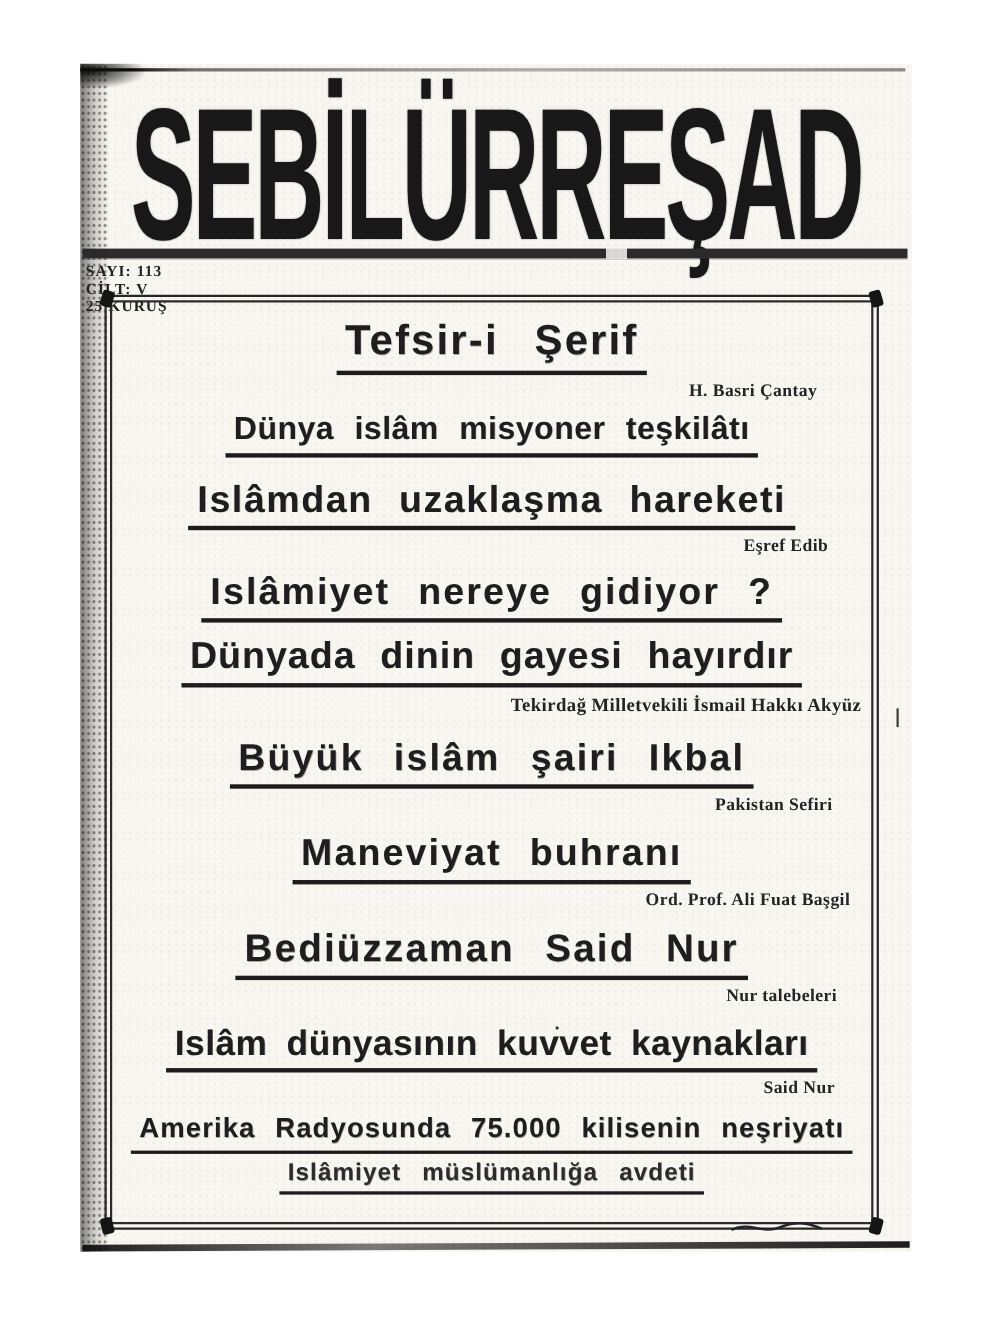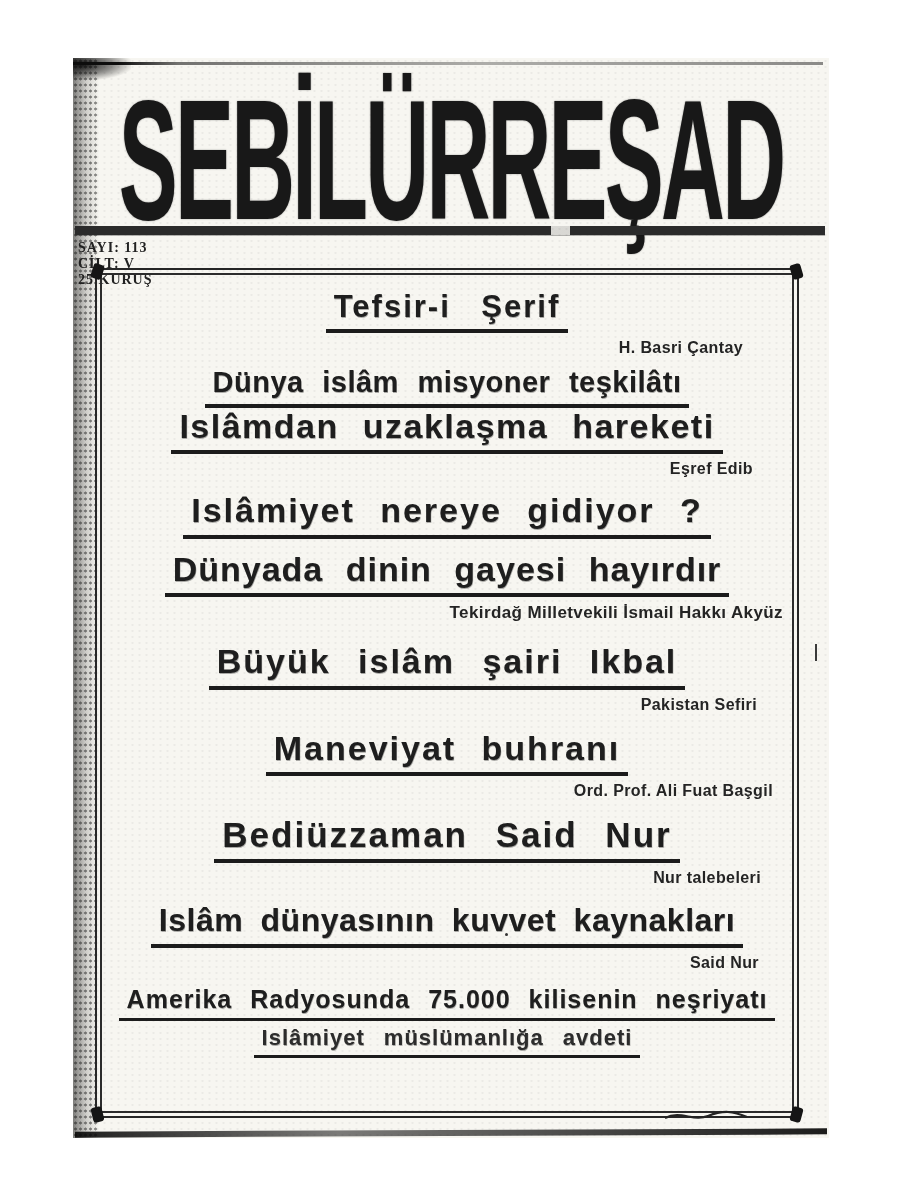--- a/index.html
+++ b/index.html
@@ -82,30 +82,30 @@
   .toc-list{position:absolute;inset:6px 10px;}
   .entry{text-align:center;}
   .entry .title{
     display:inline-block;
     font-family:"Liberation Sans",sans-serif;font-weight:bold;color:#1e1e1e;
     border-bottom:4px solid #1c1c1c;padding:0 8px 5px;
     letter-spacing:2px;word-spacing:14px;line-height:1.1;
     text-shadow:.5px .5px 0 rgba(25,25,25,.35);
   }
   .entry .author{
-    font-family:Liberation Sans, sans-serif;font-weight:bold;
+    font-family:Liberation Serif, serif;font-weight:bold;
     font-size:16px;color:#242424;text-align:right;margin-top:6px;
     letter-spacing:.4px;
   }
   .entry:nth-child(1){margin-top:14px;}
-  .entry:nth-child(1) .title{font-size:31px;word-spacing:20px;}
+  .entry:nth-child(1) .title{font-size:38px;word-spacing:20px;}
   .entry:nth-child(1) .author{padding-right:44px;}
   .entry:nth-child(2){margin-top:10px;}
   .entry:nth-child(2) .title{font-size:29px;letter-spacing:.5px;word-spacing:10px;}
-  .entry:nth-child(3){}
+  .entry:nth-child(3){margin-top:20px;}
   .entry:nth-child(3) .title{font-size:34px;letter-spacing:1.5px;word-spacing:13px;}
   .entry:nth-child(3) .author{padding-right:34px;}
   .entry:nth-child(4){margin-top:14px;}
   .entry:nth-child(4) .title{font-size:34px;}
   .entry:nth-child(4) .author{padding-right:28px;}
   .entry:nth-child(5){margin-top:12px;}
   .entry:nth-child(5) .title{font-size:34px;letter-spacing:1px;word-spacing:12px;}
   .entry:nth-child(5) .author{padding-right:4px;font-size:17px;}
   .entry:nth-child(6){margin-top:20px;}
   .entry:nth-child(6) .title{font-size:34px;word-spacing:16px;}

